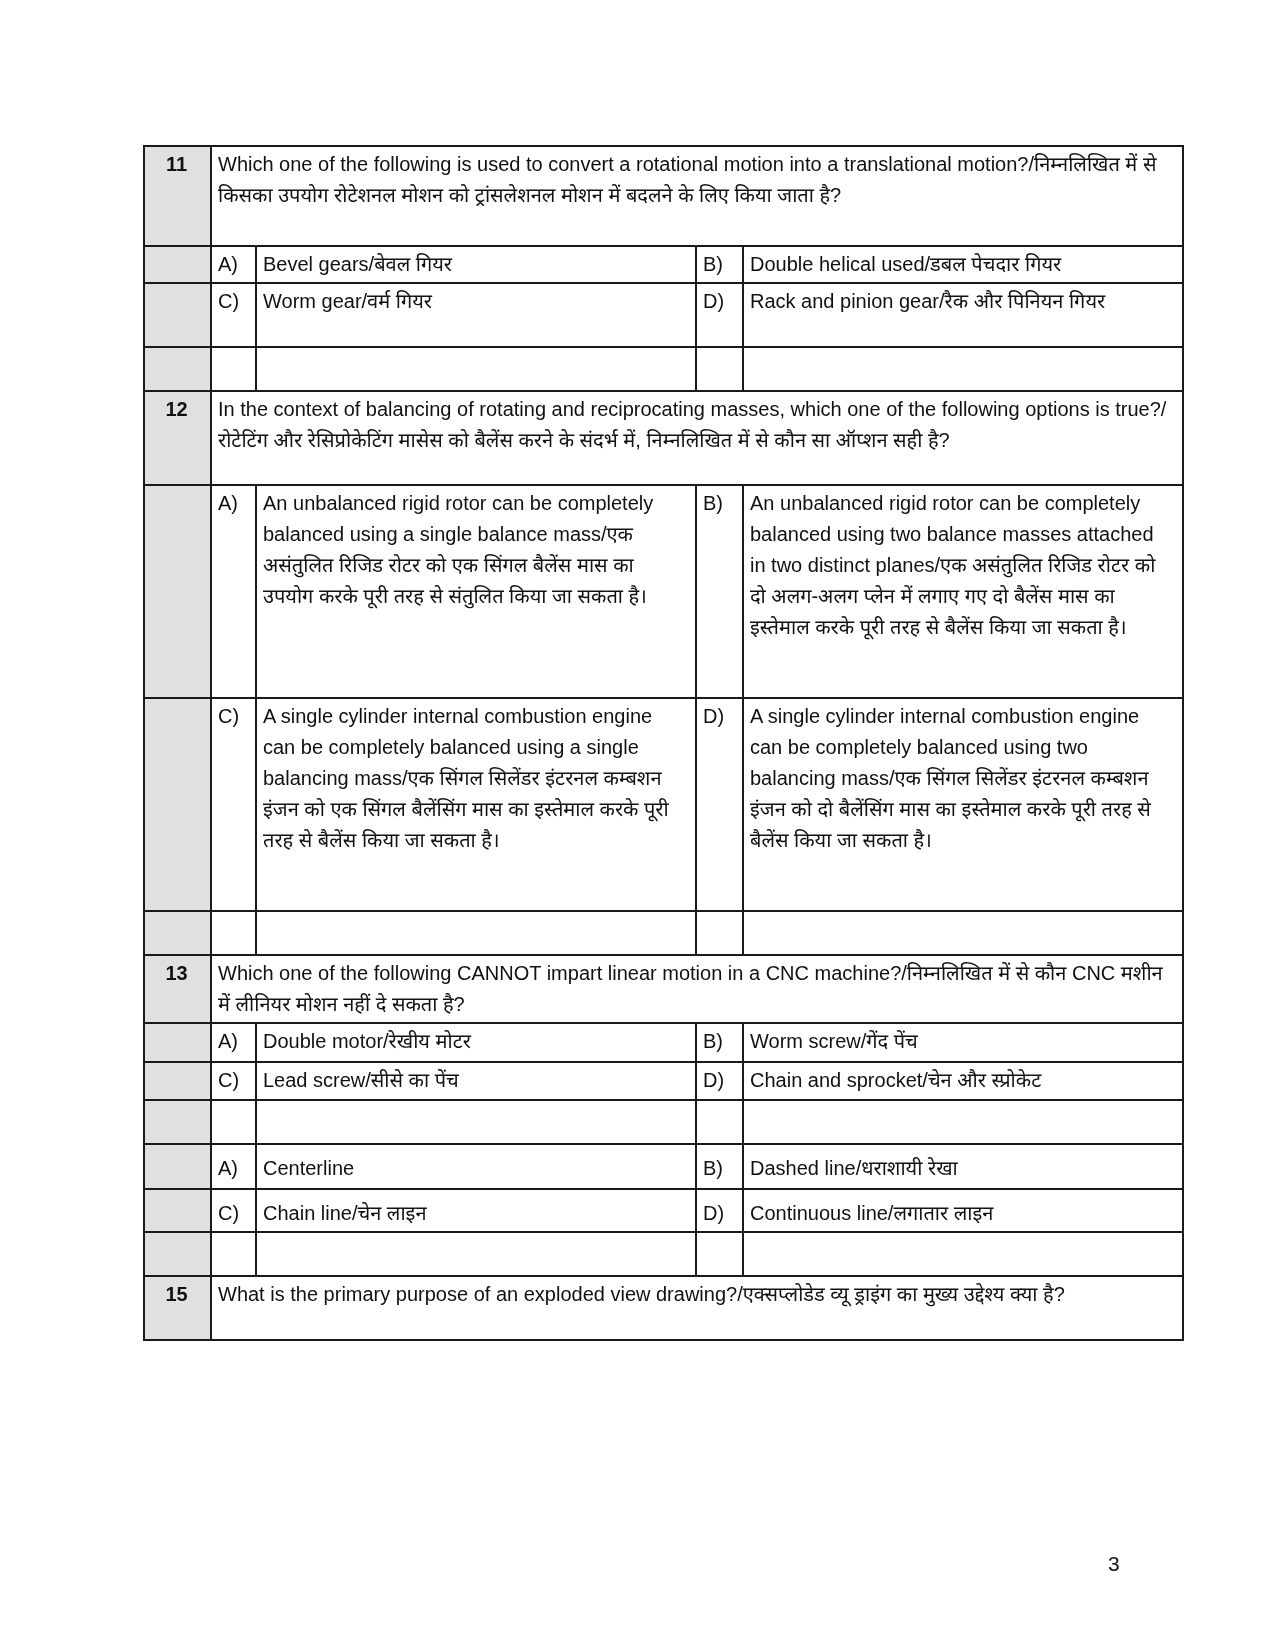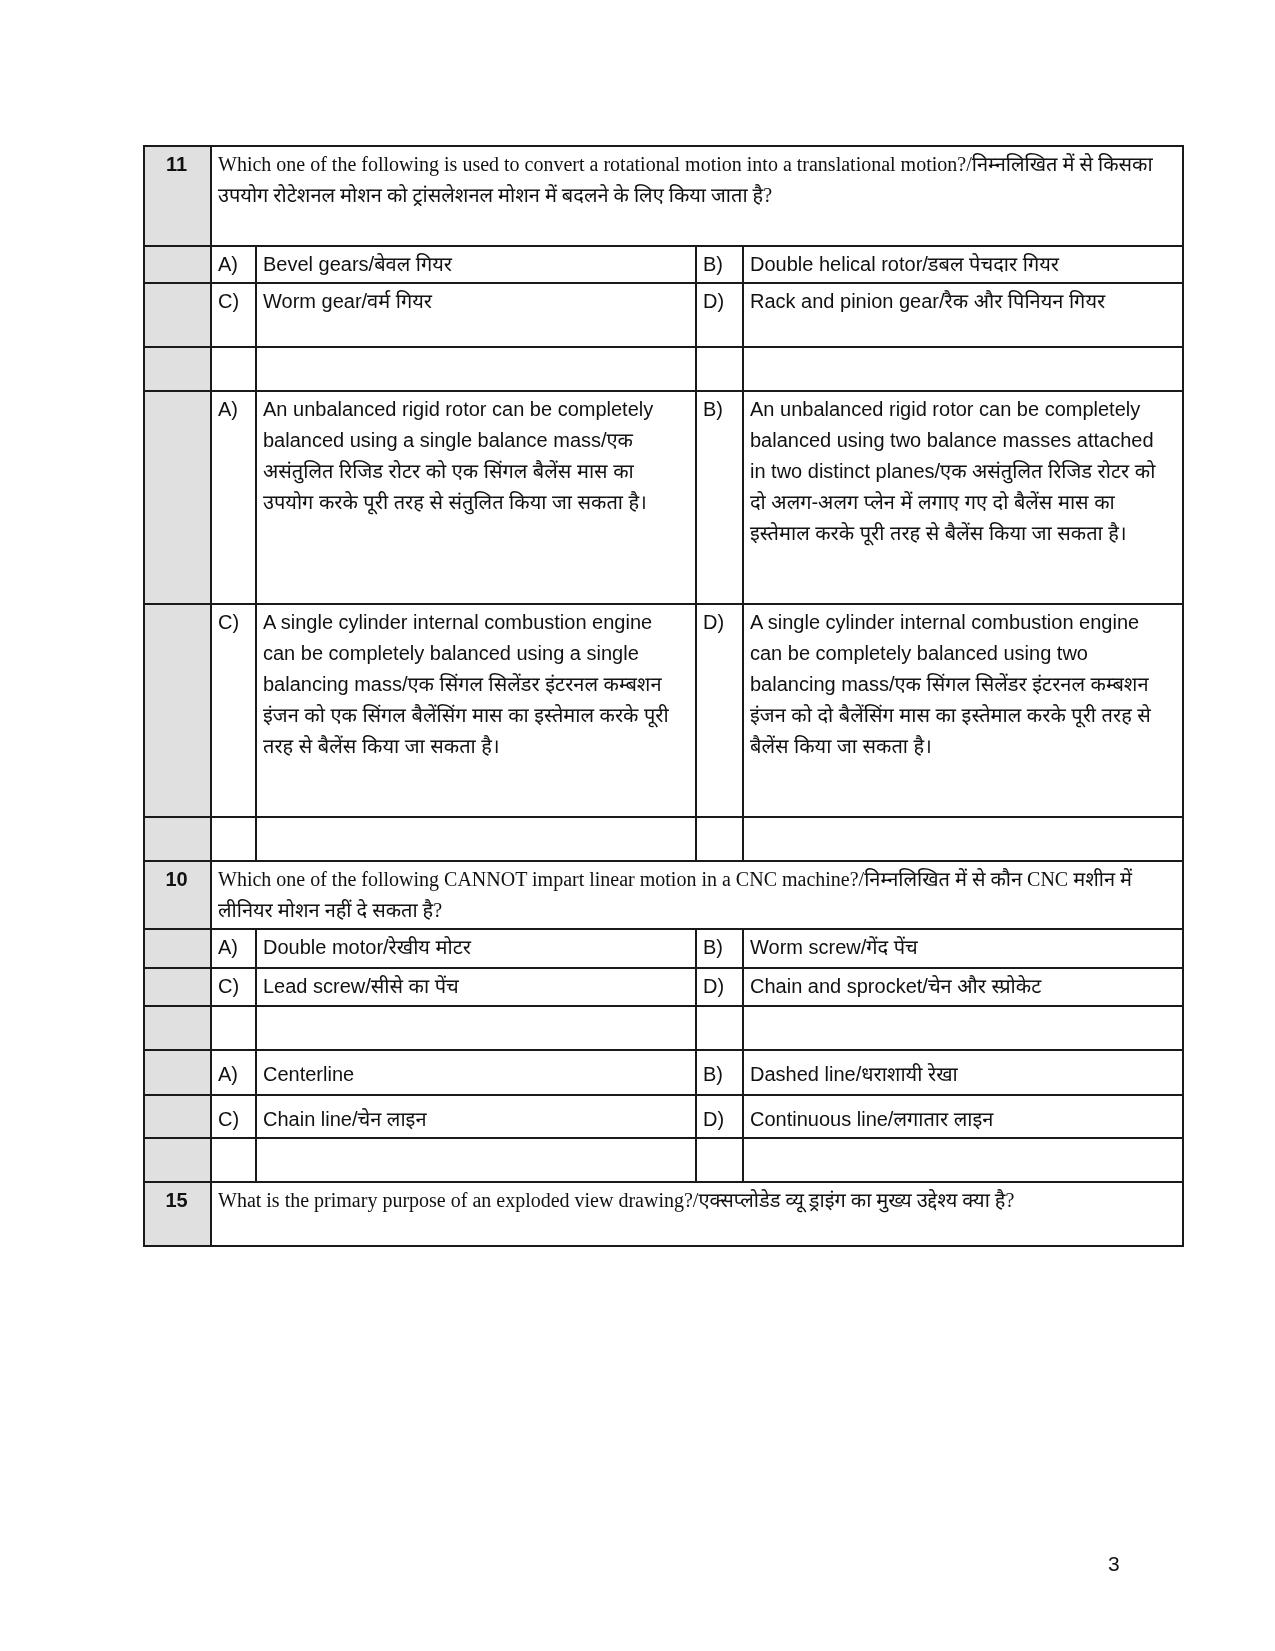--- a/index.html
+++ b/index.html
@@ -21,21 +21,21 @@
     padding:2px 8px 2px 6px;
     overflow:hidden;
     word-wrap:break-word;
   }
   td.num{
     background:#e0e0e0;
     font-weight:bold;
     text-align:center;
     padding:4px 4px 2px 4px;
   }
-  td.qcell{padding:4px 10px 4px 6px;font-family:Liberation Serif, serif;}
+  td.qcell{padding:4px 10px 4px 6px;}
   td.letter{padding:4px 2px 2px 8px;}
   td.otext{padding:4px 8px 2px 12px;}
   tr.pad-row td.letter, tr.pad-row td.otext{padding-top:8px;}
   .pagenum{
     position:absolute;left:1108px;top:1552px;
     font-size:21px;color:#111111;
   }
 </style>
 </head>
 <body>
@@ -54,37 +54,41 @@
 
       <tr style="height:100px">
         <td class="num">11</td>
         <td class="qcell" colspan="4">Which one of the following is used to convert a rotational motion into a translational motion?/निम्नलिखित में से किसका उपयोग रोटेशनल मोशन को ट्रांसलेशनल मोशन में बदलने के लिए किया जाता है?</td>
       </tr>
       <tr style="height:35px">
         <td class="num"></td>
         <td class="letter">A)</td>
         <td class="otext">Bevel gears/बेवल गियर</td>
         <td class="letter">B)</td>
-        <td class="otext">Double helical rotor/डबल पेचदार गियर</td>
+        <td class="otext">Double helical used/डबल पेचदार गियर</td>
       </tr>
       <tr style="height:64px">
         <td class="num"></td>
         <td class="letter">C)</td>
         <td class="otext">Worm gear/वर्म गियर</td>
         <td class="letter">D)</td>
         <td class="otext">Rack and pinion gear/रैक और पिनियन गियर</td>
       </tr>
       <tr style="height:44px">
         <td class="num"></td>
         <td></td>
         <td></td>
         <td></td>
         <td></td>
       </tr>
 
+      <tr style="height:94px">
+        <td class="num">12</td>
+        <td class="qcell" colspan="4">In the context of balancing of rotating and reciprocating masses, which one of the following options is true?/रोटेटिंग और रेसिप्रोकेटिंग मासेस को बैलेंस करने के संदर्भ में, निम्नलिखित में से कौन सा ऑप्शन सही है?</td>
+      </tr>
       <tr style="height:213px">
         <td class="num"></td>
         <td class="letter">A)</td>
         <td class="otext">An unbalanced rigid rotor can be completely balanced using a single balance mass/एक असंतुलित रिजिड रोटर को एक सिंगल बैलेंस मास का उपयोग करके पूरी तरह से संतुलित किया जा सकता है।</td>
         <td class="letter">B)</td>
         <td class="otext">An unbalanced rigid rotor can be completely balanced using two balance masses attached in two distinct planes/एक असंतुलित रिजिड रोटर को दो अलग-अलग प्लेन में लगाए गए दो बैलेंस मास का इस्तेमाल करके पूरी तरह से बैलेंस किया जा सकता है।</td>
       </tr>
       <tr style="height:213px">
         <td class="num"></td>
         <td class="letter">C)</td>
@@ -94,21 +98,21 @@
       </tr>
       <tr style="height:44px">
         <td class="num"></td>
         <td></td>
         <td></td>
         <td></td>
         <td></td>
       </tr>
 
       <tr style="height:66px">
-        <td class="num">10</td>
+        <td class="num">13</td>
         <td class="qcell" colspan="4">Which one of the following CANNOT impart linear motion in a CNC machine?/निम्नलिखित में से कौन CNC मशीन में लीनियर मोशन नहीं दे सकता है?</td>
       </tr>
       <tr style="height:39px">
         <td class="num"></td>
         <td class="letter">A)</td>
         <td class="otext">Double motor/रेखीय मोटर</td>
         <td class="letter">B)</td>
         <td class="otext">Worm screw/गेंद पेंच</td>
       </tr>
       <tr style="height:38px">

